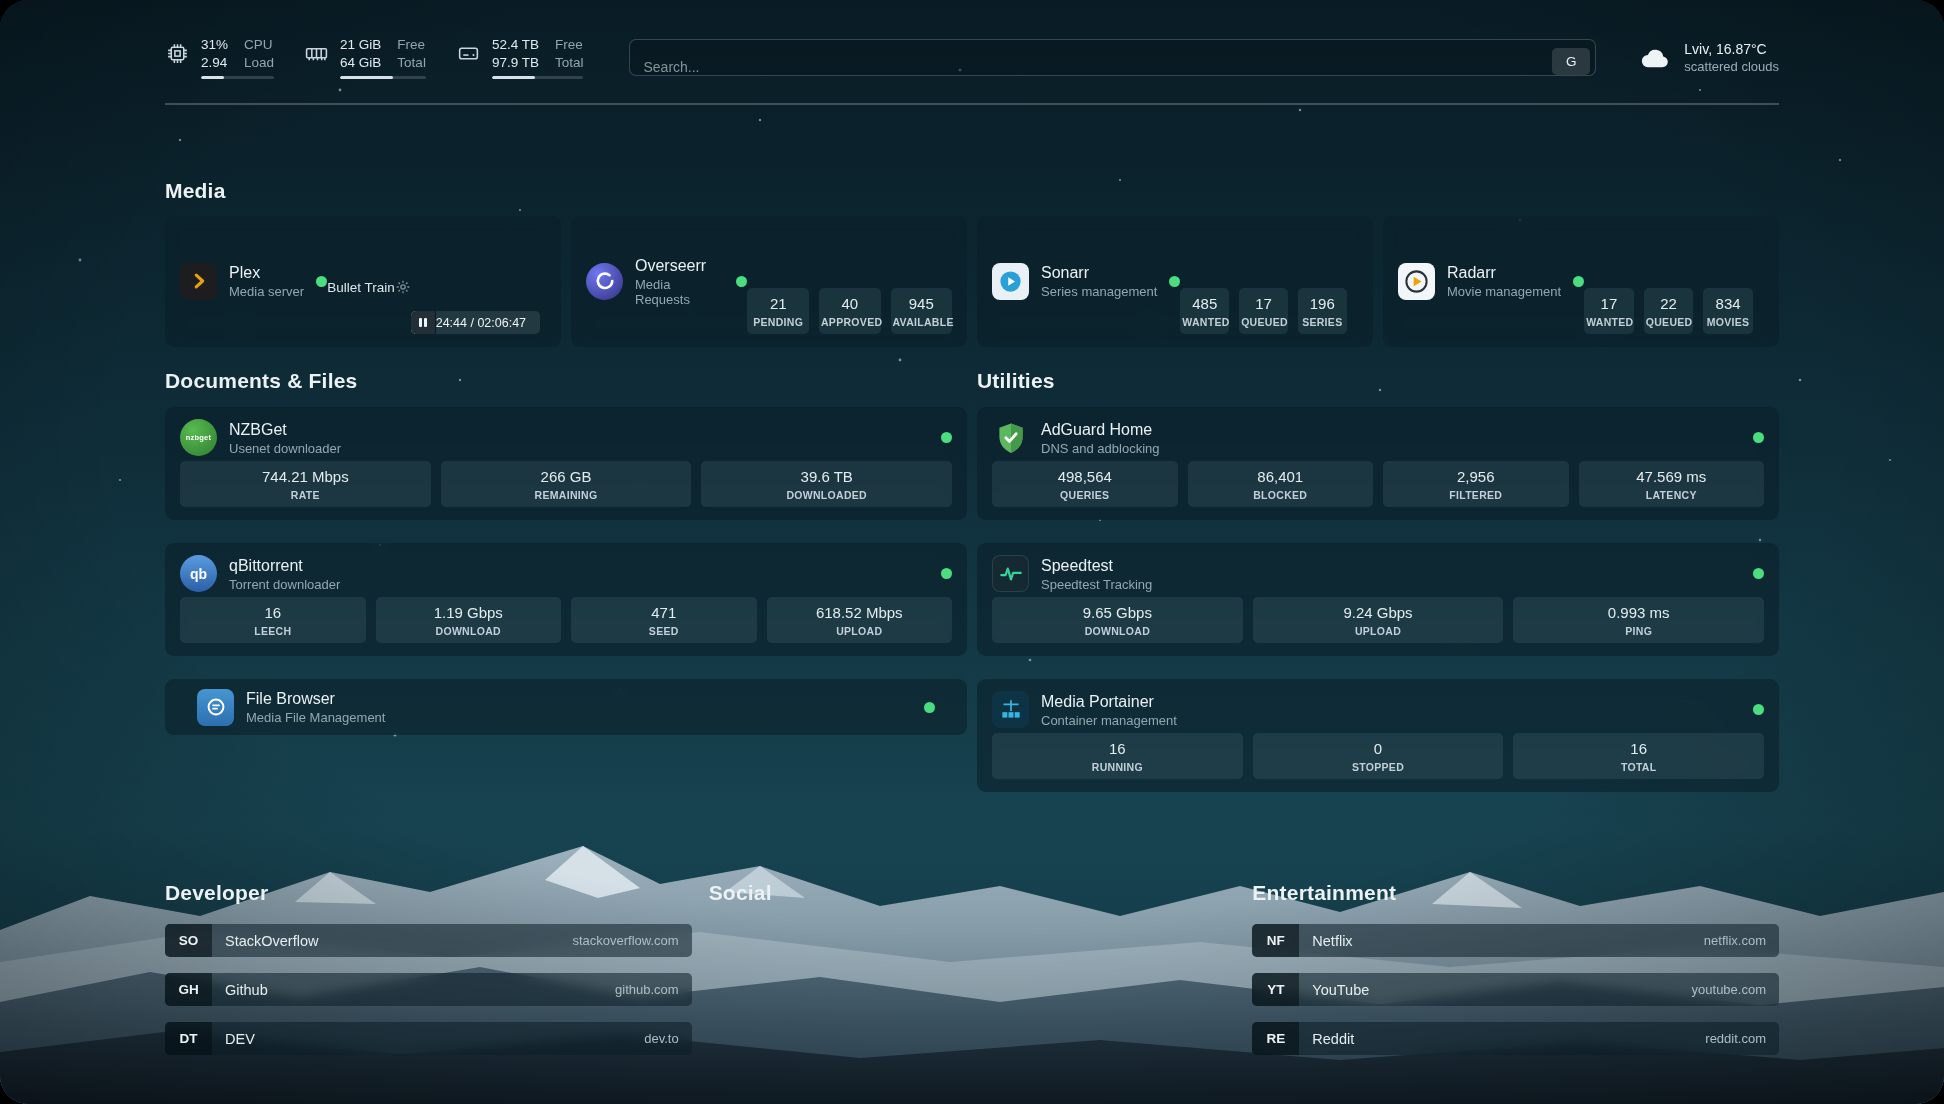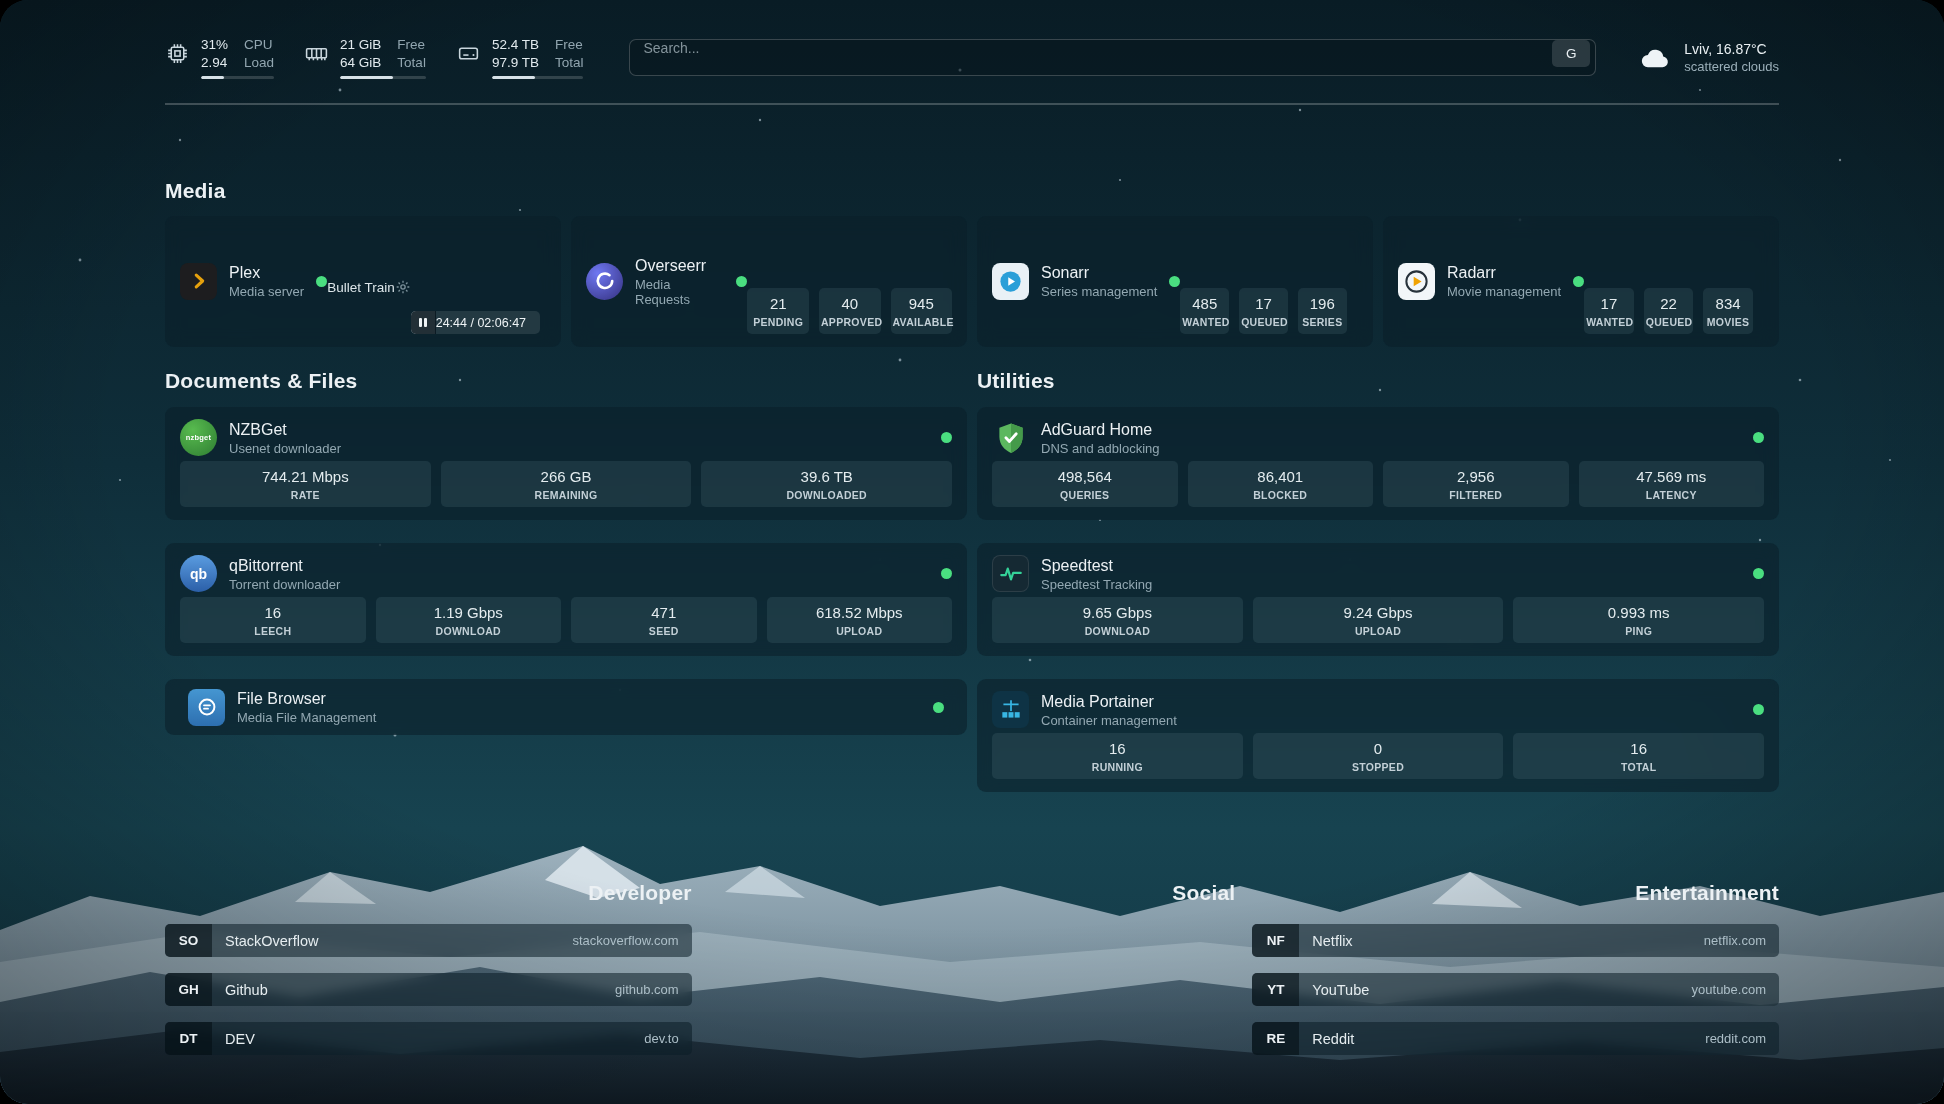--- a/index.html
+++ b/index.html
@@ -22,21 +22,21 @@
   .res { display:flex; gap:11px; }
   .res-icon { width:25px; height:25px; margin-top:5px; flex:none; }
   .res-body { display:flex; flex-direction:column; }
   .res-rows { display:flex; gap:16px; }
   .res-col { display:flex; flex-direction:column; gap:1px; }
   .res-val { font-size:13.5px; color:#e2eaee; line-height:17px; white-space:nowrap; }
   .res-lbl { font-size:13.5px; color:#92a6b0; line-height:17px; }
   .res-bar { margin-top:5px; height:3px; width:100%; background:rgba(255,255,255,0.16); border-radius:2px; overflow:hidden; }
   .res-bar-fill { height:100%; background:#d7e1e7; border-radius:2px; }
 
-  .search { flex:1; margin:0 42px 0 46px; display:flex; align-items:flex-start;
+  .search { flex:1; margin:0 42px 0 46px; display:flex; align-items:flex-end;
     background:rgba(8,22,30,0.55); border:1px solid rgba(255,255,255,0.20);
     border-radius:7px; height:37px; padding:0 5px 0 13px; }
   .search input { flex:1; background:transparent; border:none; outline:none;
     color:#e2eaee; font-size:14px; font-family:"Liberation Sans",sans-serif; }
   .search input::placeholder { color:rgba(196,212,220,0.65); }
   .search-provider { width:38px; height:27px; background:rgba(255,255,255,0.14);
     border-radius:5px; color:#eaf0f3; font-size:13.5px; display:flex;
     align-items:center; justify-content:center; cursor:pointer; }
 
   .weather { display:flex; align-items:center; gap:12px; }
@@ -66,39 +66,39 @@
   .card-stat .stats, .media-grid .stats { margin-top:auto; }
   .stat { flex:1; background:rgba(170,205,220,0.10); border-radius:5px;
     text-align:center; padding:6px 2px 6px; min-width:0; }
   .stat-value { font-size:15px; color:#e4ecef; line-height:19px; white-space:nowrap; }
   .stat-label { font-size:10.5px; font-weight:700; color:#c3d0d7; margin-top:3px; letter-spacing:0.3px; }
 
   .columns { display:grid; grid-template-columns:1fr 1fr; gap:10px; margin-top:22px; align-items:start; }
   .col .section-title { margin-bottom:14px; }
   .col .card { margin-bottom:23px; }
   .card-stat { height:113px; display:flex; flex-direction:column; }
-  .card-slim { height:56px; display:flex; padding:0 23px; }
+  .card-slim { height:56px; display:flex; padding:0 32px; }
   .card-slim .card-header { width:100%; }
 
   
   .np-row { display:flex; align-items:center; margin-top:12px;text-align:center; }
   .np-title { font-size:13.5px; color:#dde6ea; }
   .np-gear { margin-left:auto; width:16px; height:16px; cursor:pointer; opacity:0.85; }
   .np-bar { margin-top:auto; position:relative; height:23px; border-radius:5px;
     background:rgba(255,255,255,0.10); overflow:hidden; display:flex; align-items:center; }
   .np-fill { position:absolute; left:0; top:0; bottom:0; background:rgba(225,234,239,0.75); }
   .np-pause { position:relative; z-index:1; width:25px; height:100%; border:none;
     background:rgba(9,22,30,0.85); border-radius:4px 0 0 4px; display:flex;
     align-items:center; justify-content:center; gap:2.5px; cursor:pointer; }
   .np-pause i { display:block; width:2.5px; height:9px; background:#eef3f5; border-radius:1px; }
   .np-time { position:relative; z-index:1; margin-left:auto; padding-right:14px;
     font-size:12.5px; color:#eef3f5; white-space:nowrap; }
 
   
-  .bookmarks { display:grid; grid-template-columns:1fr 1fr 1fr; gap:17px; margin-top:66px;text-align:right; }
+  .bookmarks { display:grid; grid-template-columns:1fr 1fr 1fr; gap:17px; margin-top:66px; }
   .bm-title { margin-bottom:19px; }
   .bm-row { display:flex; align-items:center; height:33px; background:rgba(11,29,39,0.55);
     border-radius:5px; margin-bottom:16px; overflow:hidden; backdrop-filter:blur(6px); cursor:pointer; }
   .bm-abbr { width:47px; align-self:stretch; display:flex; align-items:center; justify-content:center;
     background:rgba(4,13,19,0.55); color:#ecf1f4; font-size:13.5px; font-weight:600; flex:none; }
   .bm-name { margin-left:13px; font-size:14.5px; color:#e6edf0; }
   .bm-url { margin-left:auto; margin-right:13px; font-size:13px; color:#adbfc8; }
 
   
   .icon-plex { background:#1d1d1f; border-radius:8px; }

